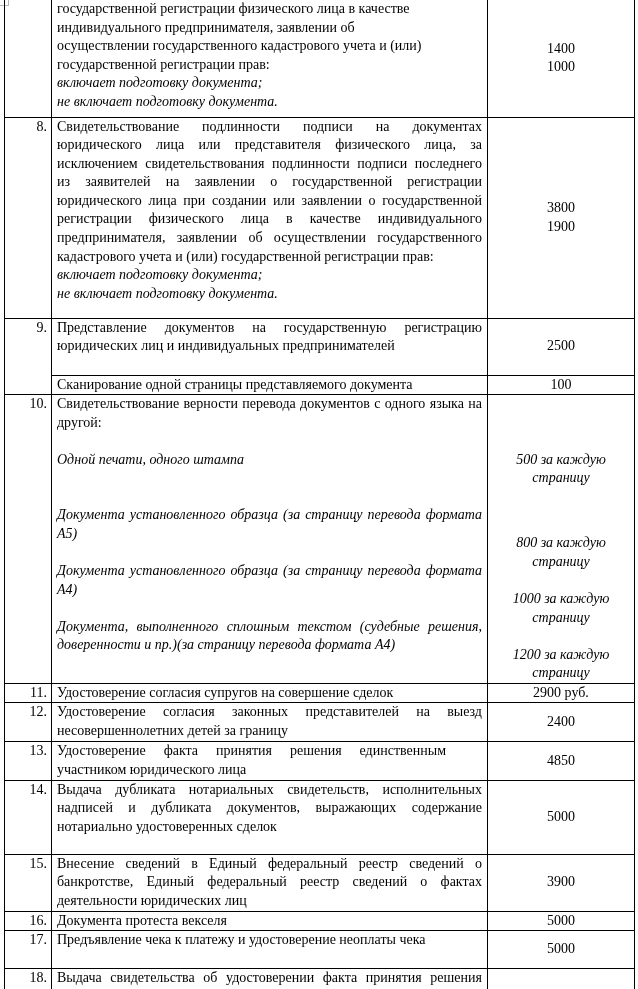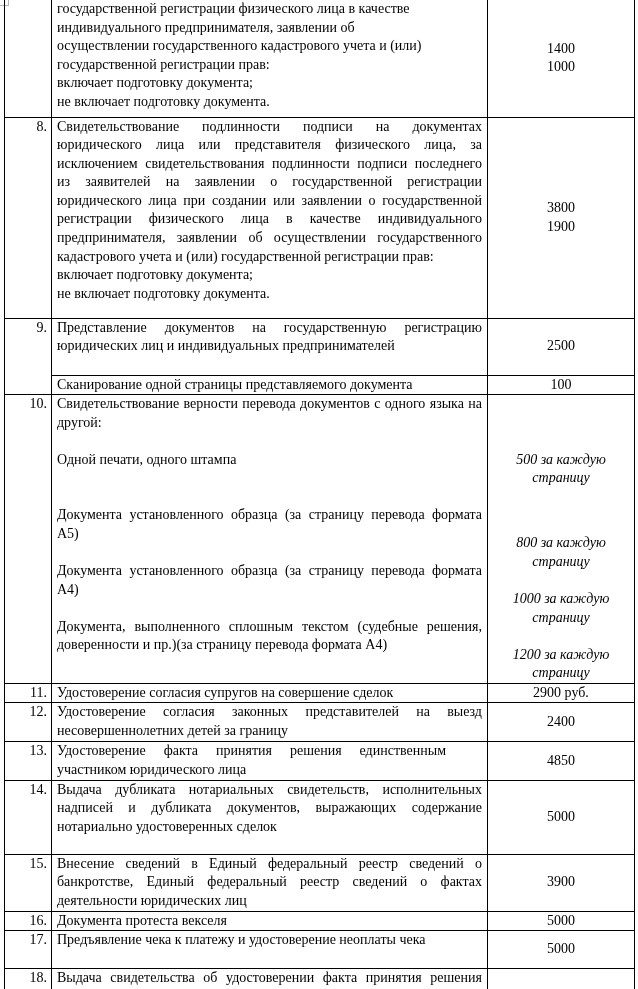--- a/index.html
+++ b/index.html
@@ -8,21 +8,21 @@
   .corner { position: absolute; left: 0; top: 0; width: 8px; height: 5px;
             border-right: 1px solid #b8b8b8; border-bottom: 1px solid #b8b8b8; }
   table { position: absolute; left: 4px; top: 0; width: 631px; border-collapse: collapse;
           table-layout: fixed; }
   td { border: 1px solid #000; vertical-align: top; padding: 0 5px; font-size: 14px;
        line-height: 18.6px; }
   td.num { width: 40px; text-align: right; padding-right: 4px; padding-left: 2px; }
   td.txt { width: 425px; text-align: justify; }
   td.val { text-align: center; vertical-align: middle; }
   td.top { border-top: none; }
-  .it { }
+  .it { font-style: italic; }
   .line { display: block; }
   .nj { text-align: left; }
   .gap { display: block; height: 18.6px; }
   .vbot { vertical-align: bottom; }
   .vtop { vertical-align: top; }
 </style>
 </head>
 <body>
 
 <div class="corner"></div>

